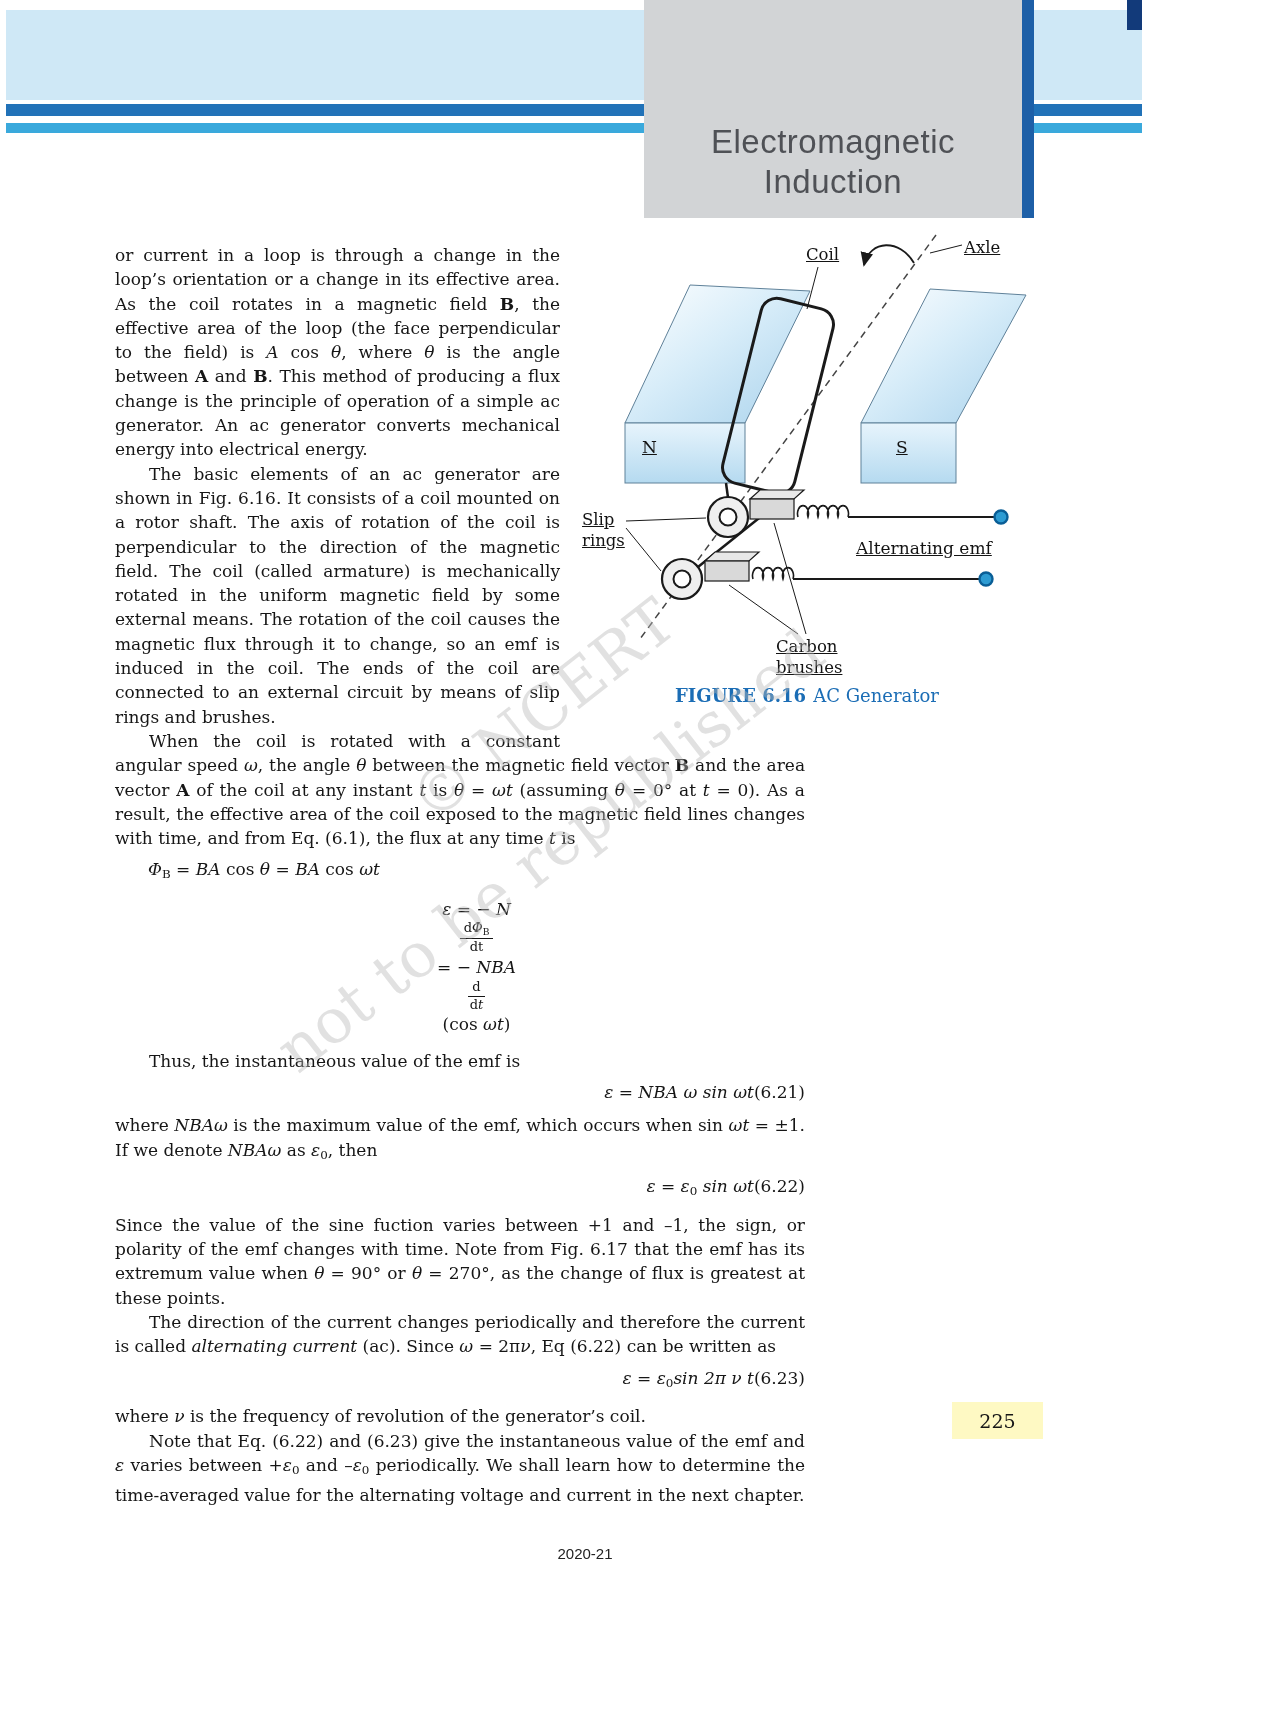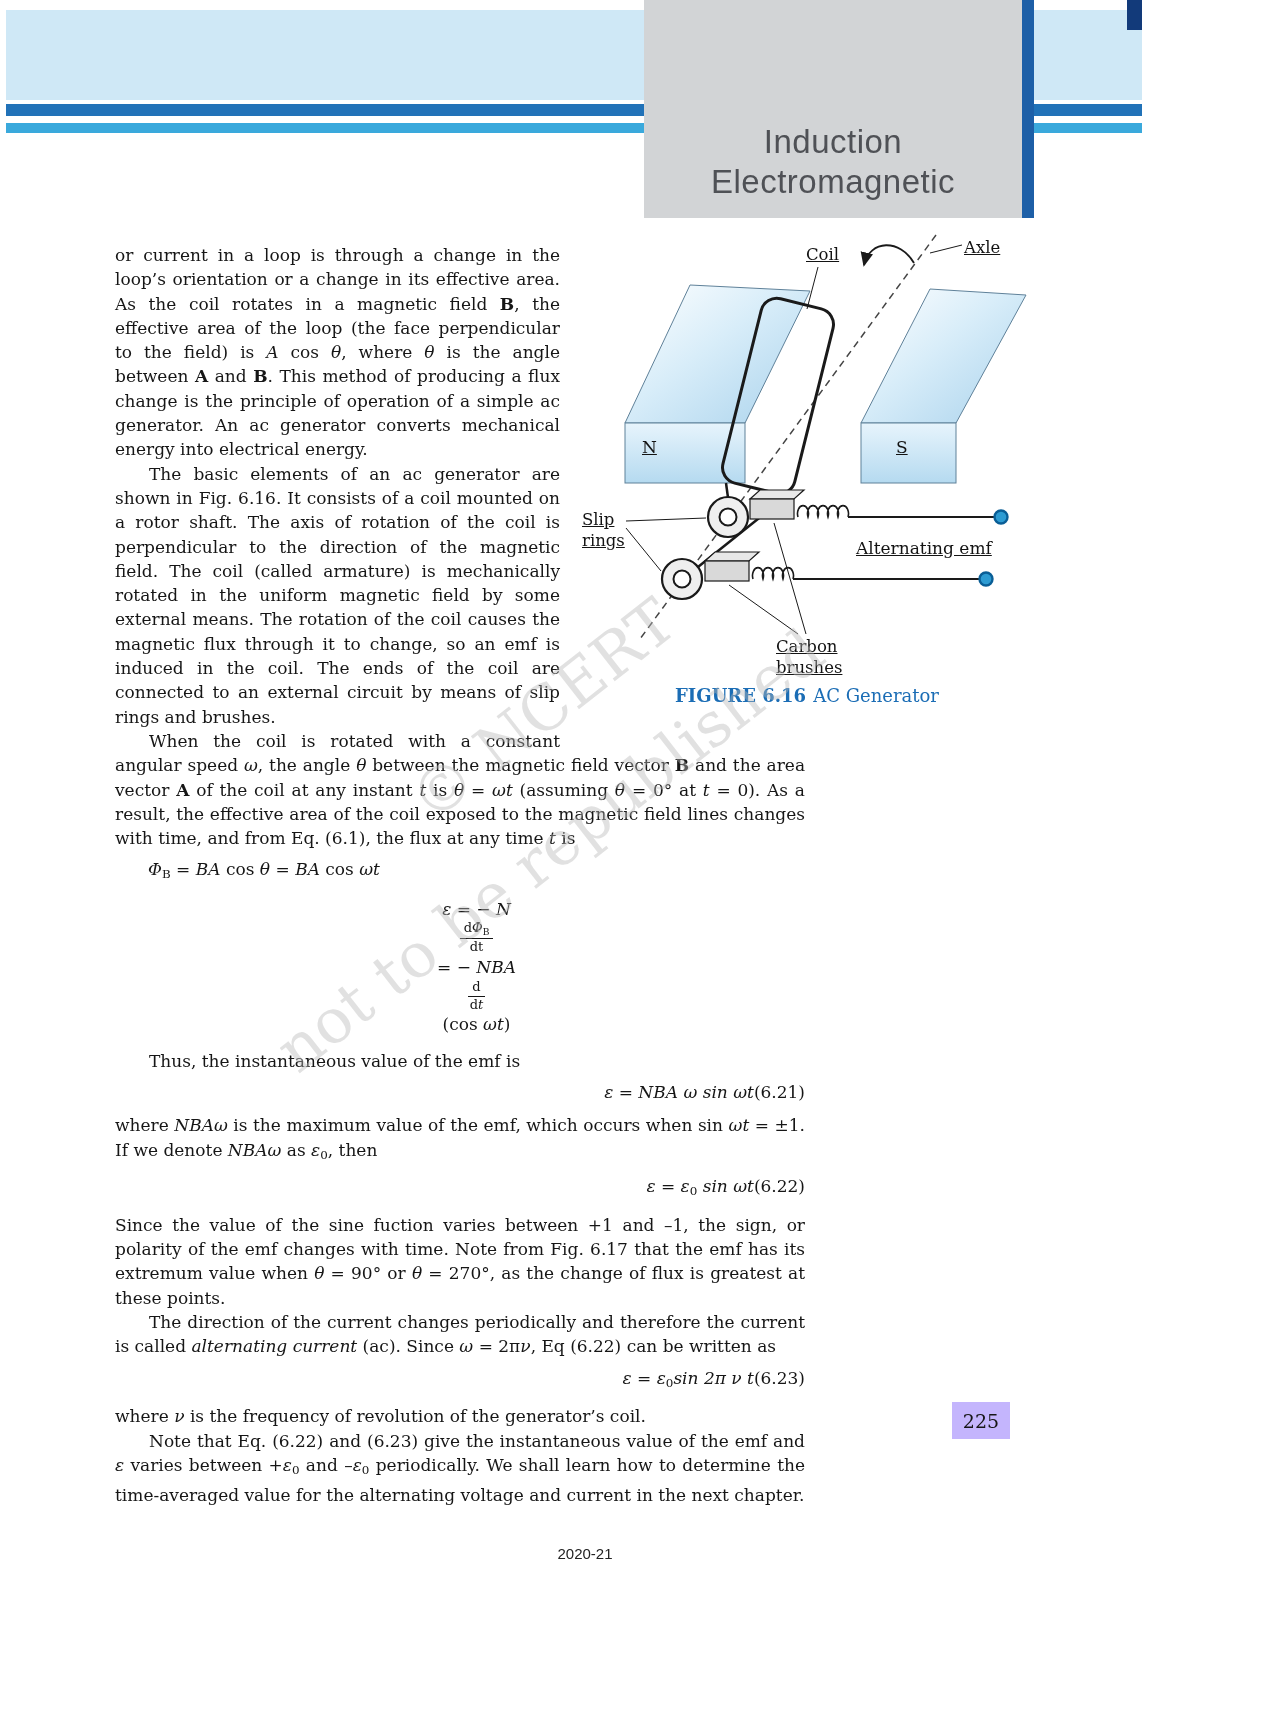--- a/index.html
+++ b/index.html
@@ -44,38 +44,38 @@
 
   
   .figure { position:absolute; left:578px; top:233px; width:458px; height:482px; z-index:3; }
   .fig-label { position:absolute; font-size:16.5px; line-height:1.25; color:#131313;text-decoration:underline; }
   .caption { position:absolute; left:0; top:452px; width:100%; text-align:center;
              font-size:18px; color:#1b6db5; }
   .caption .cap-b { font-weight:bold; }
   .caption .cap-t { margin-left:7px; }
 
   
-  .pagenum { position:absolute; left:952px; top:1402px; width:58px; height:37px; background:#c4b5fd;
+  .pagenum { position:absolute; left:952px; top:1402px; width:91px; height:37px; background:#fef9c3;
              display:flex; align-items:center; justify-content:center; font-size:19px; z-index:3; }
   .footer  { position:absolute; left:0; top:1545px; width:1170px; text-align:center;
              font-family:"Liberation Sans", sans-serif; font-size:15px; color:#222; z-index:3; }
 </style>
 </head>
 <body>
 
 <div class="page">
 
   <div class="band-pale"></div>
   <div class="stripe-blue"></div>
   <div class="stripe-cyan"></div>
   <div class="corner-navy"></div>
   <div class="title-box">
     <div class="title">
+      <div>Electromagnetic</div>
       <div>Induction</div>
-      <div>Electromagnetic</div>
     </div>
   </div>
   <div class="title-bar"></div>
 
   <div class="watermark">
     <div class="wm1">© NCERT</div>
     <div class="wm2">not to be republished</div>
   </div>
 
   <div class="content">

